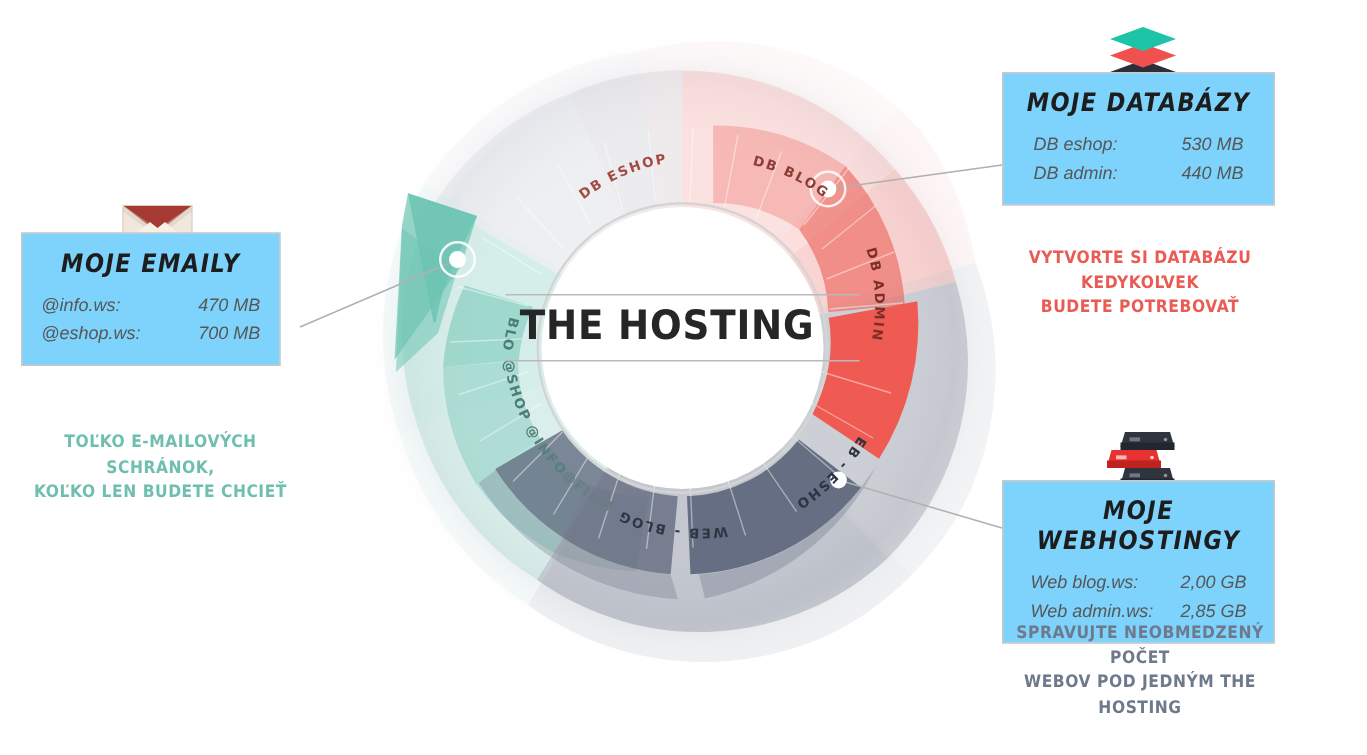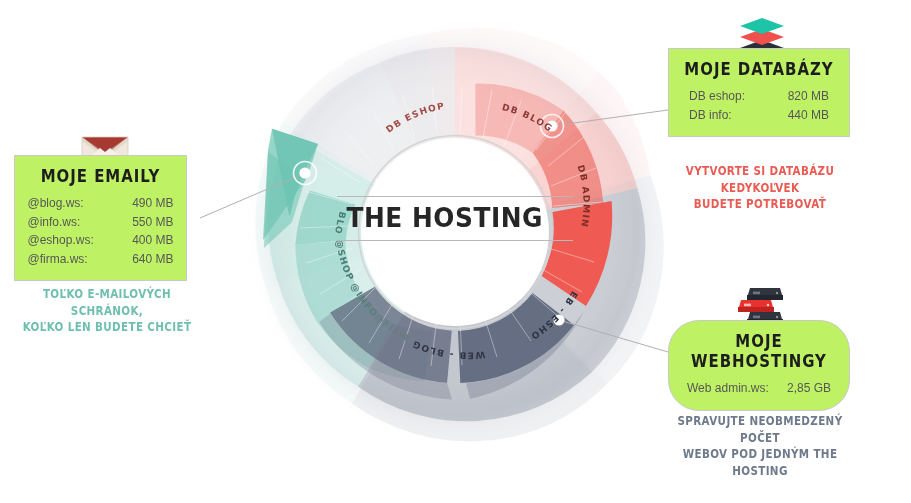--- a/index.html
+++ b/index.html
@@ -20,22 +20,23 @@
   .center-label .rule{height:1px;background:#b9b9b9;width:100%;}
   .center-label .txt{
     font-family:"DejaVu Sans", sans-serif;
     font-weight:bold;font-size:27px;letter-spacing:0.6px;
     color:#262626;padding:7px 0 9px;line-height:1;
     transform:scaleX(0.92);transform-origin:center;
   }
 
   
   .card{
-    position:absolute;background:#bef264;border:1px solid #c9c9c9;
+    position:absolute;background:#7dd3fc;border:1px solid #c9c9c9;
     box-sizing:border-box;
+    font-style:italic;
   }
   .card h3{
     margin:0;padding:10px 0 8px;text-align:center;
     font-family:"DejaVu Sans", sans-serif;
     font-size:17px;font-weight:bold;color:#1d1d1d;
     letter-spacing:1.1px;transform:scaleX(0.88);
   }
   .rows{padding:0 0 12px;}
   .row{
     display:flex;justify-content:center;
@@ -56,21 +57,21 @@
   #card-email .row .v{width:62px;}
   #cap-email{left:0px;top:286px;width:214px;color:#6fbfb0;}
 
   
   #card-db{left:668px;top:48px;width:182px;}
   #card-db .row .k{width:78px;}
   #card-db .row .v{width:62px;}
   #cap-db{left:646px;top:163px;width:228px;color:#ea5b53;}
 
   
-  #card-web{left:668px;top:320px;width:182px;border-radius:31px;}
+  #card-web{left:668px;top:320px;width:182px;}
   #card-web .row .k{width:92px;}
   #card-web .row .v{width:52px;}
   #cap-web{left:646px;top:413px;width:228px;color:#6e7a8c;}
 
   
   .icon{position:absolute;}
   #icon-envelope{left:78px;top:131px;width:54px;height:34px;}
   #icon-db{left:736px;top:18px;width:52px;height:38px;}
   #icon-server{left:736px;top:286px;width:50px;height:40px;}
 </style>
@@ -278,64 +279,60 @@
       <rect x="11" y="33" width="36" height="5" fill="#22262f"></rect>
       <circle cx="41" cy="31" r="1.2" fill="#8e939d"></circle>
       <rect x="17" y="29.6" width="7" height="2.6" fill="#8e939d" opacity="0.7"></rect>
     </g>
   </svg>
 
   <div class="card" id="card-email">
     <h3>MOJE EMAILY</h3>
     <div class="rows">
       <div class="row">
-        <span class="k">@blog.ws:</span>
-        <span class="v">490 MB</span>
-      </div>
-      <div class="row">
         <span class="k">@info.ws:</span>
-        <span class="v">550 MB</span>
+        <span class="v">470 MB</span>
       </div>
       <div class="row">
         <span class="k">@eshop.ws:</span>
-        <span class="v">400 MB</span>
-      </div>
-      <div class="row">
-        <span class="k">@firma.ws:</span>
-        <span class="v">640 MB</span>
+        <span class="v">700 MB</span>
       </div>
     </div>
   </div>
   <div class="caption" id="cap-email">
     <div>TOĽKO E-MAILOVÝCH SCHRÁNOK,</div>
     <div>KOĽKO LEN BUDETE CHCIEŤ</div>
   </div>
 
   <div class="card" id="card-db">
     <h3>MOJE DATABÁZY</h3>
     <div class="rows">
       <div class="row">
         <span class="k">DB eshop:</span>
-        <span class="v">820 MB</span>
-      </div>
-      <div class="row">
-        <span class="k">DB info:</span>
+        <span class="v">530 MB</span>
+      </div>
+      <div class="row">
+        <span class="k">DB admin:</span>
         <span class="v">440 MB</span>
       </div>
     </div>
   </div>
   <div class="caption" id="cap-db">
     <div>VYTVORTE SI DATABÁZU KEDYKOĽVEK</div>
     <div>BUDETE POTREBOVAŤ</div>
   </div>
 
   <div class="card" id="card-web">
     <h3>MOJE WEBHOSTINGY</h3>
     <div class="rows">
       <div class="row">
+        <span class="k">Web blog.ws:</span>
+        <span class="v">2,00 GB</span>
+      </div>
+      <div class="row">
         <span class="k">Web admin.ws:</span>
         <span class="v">2,85 GB</span>
       </div>
     </div>
   </div>
   <div class="caption" id="cap-web">
     <div>SPRAVUJTE NEOBMEDZENÝ POČET</div>
     <div>WEBOV POD JEDNÝM THE HOSTING</div>
   </div>
 

